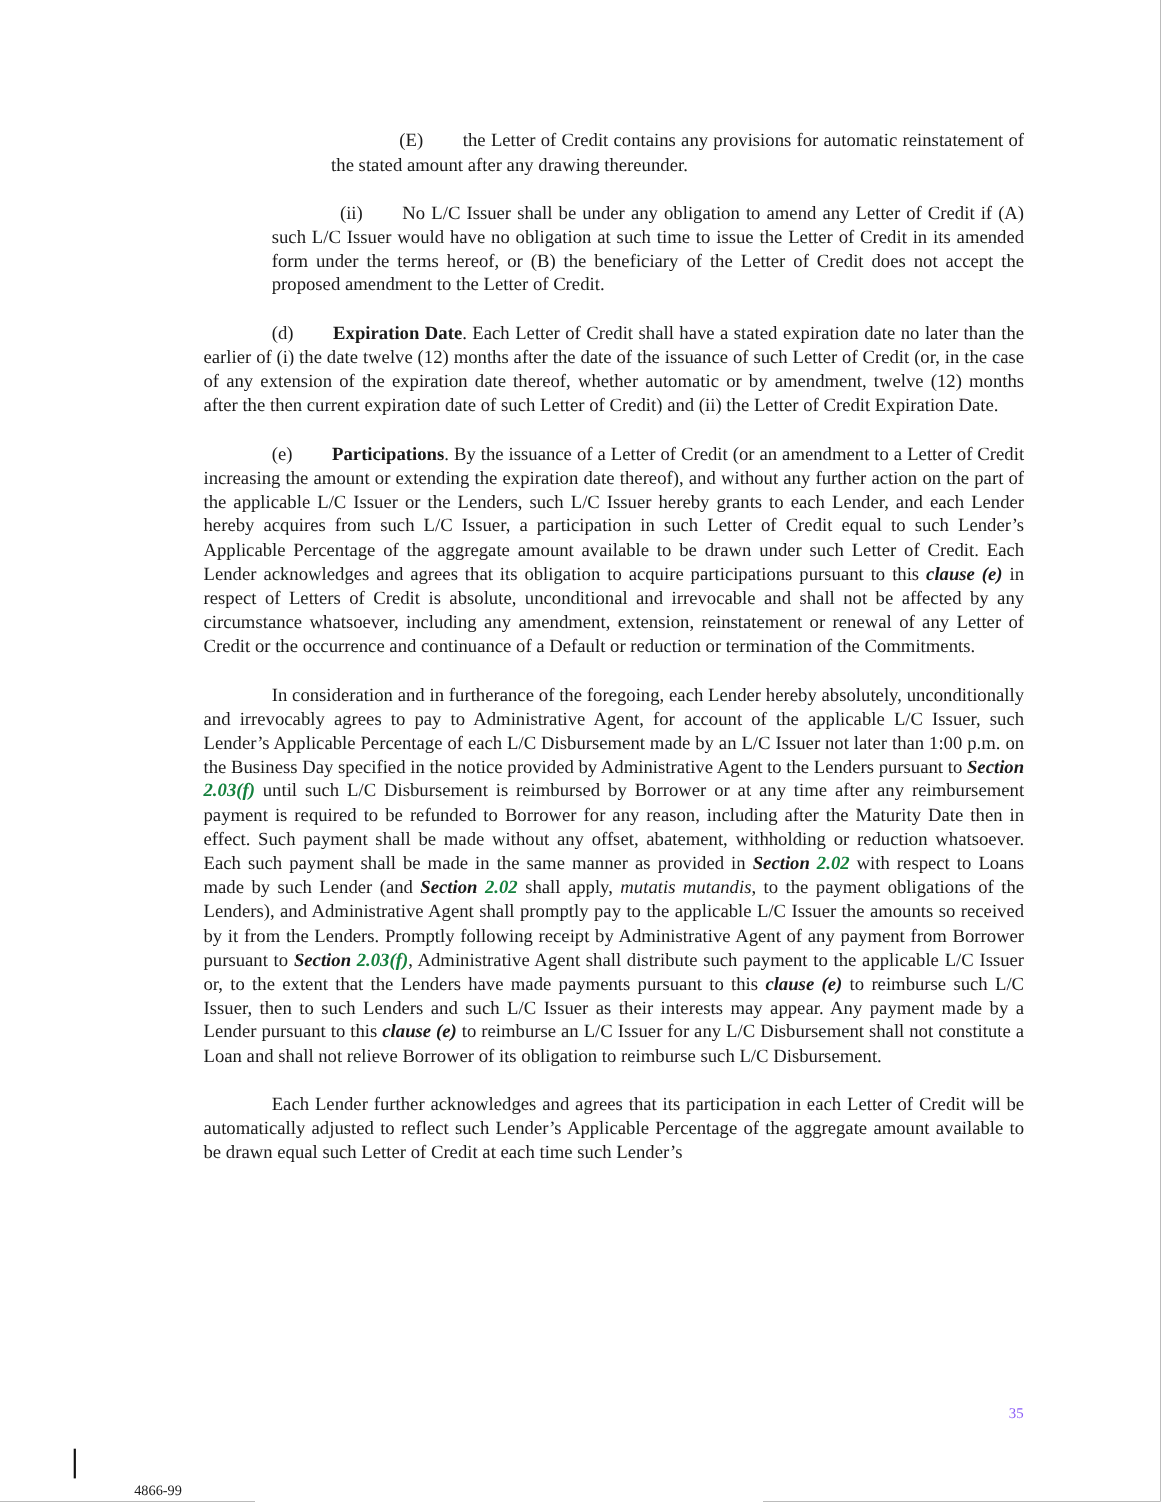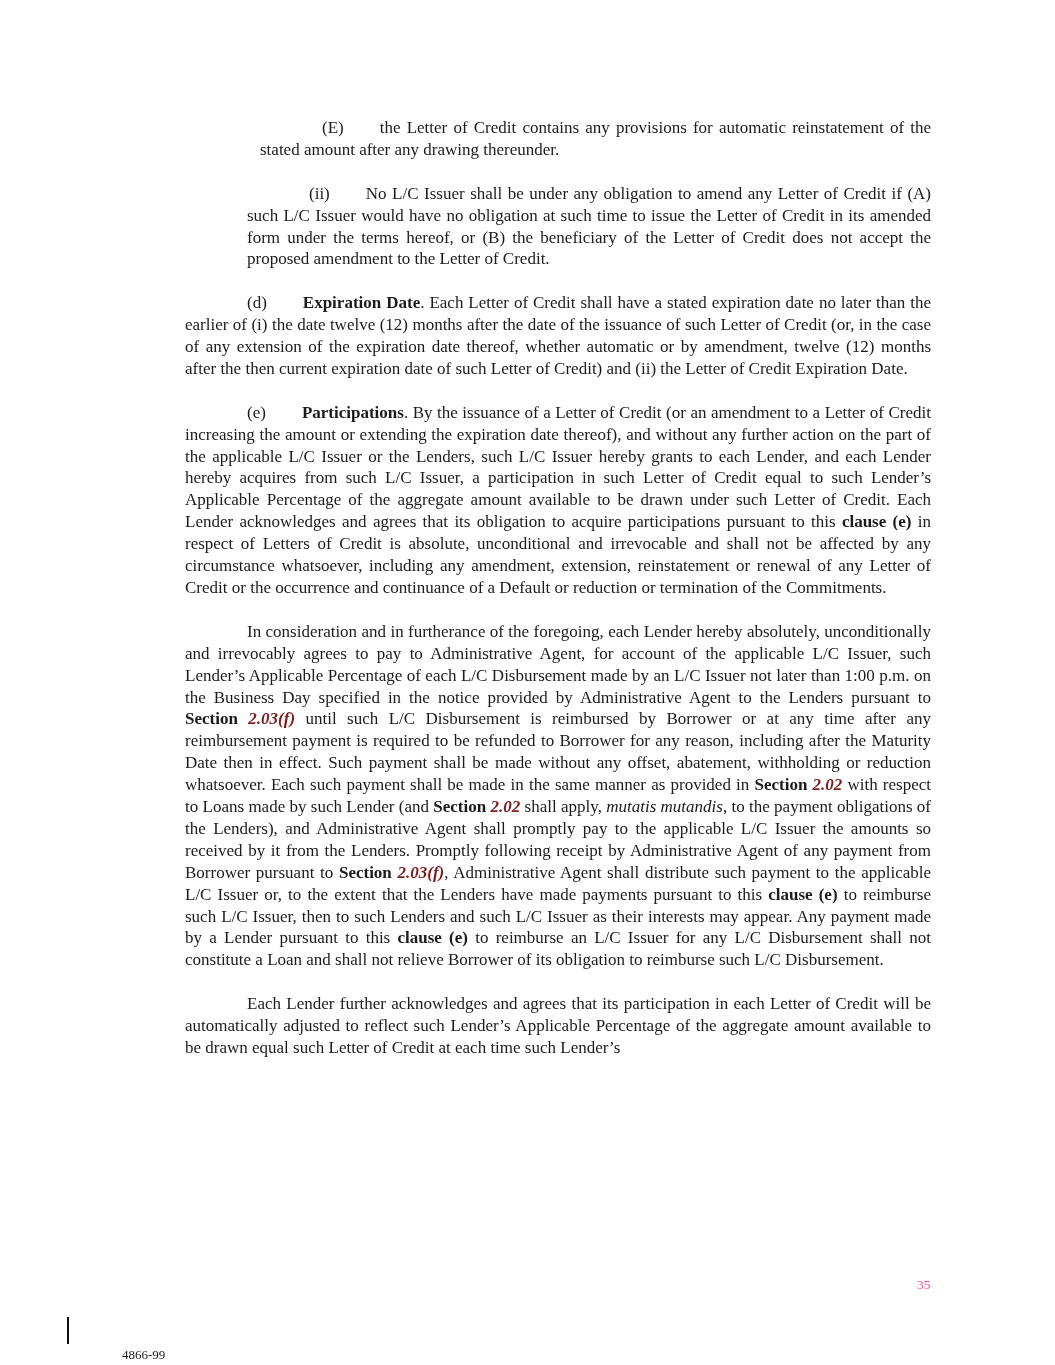--- a/index.html
+++ b/index.html
@@ -18,26 +18,26 @@
     width:746px;
     font-size:17px;
     line-height:21.9px;
     text-align:justify;
   }
   .content p{
     margin:0 0 21.9px 0;
     text-indent:62px;
   }
   .content p.lvl2{margin-left:62px;}
-  .content p.lvl3{margin-left:75px;}
+  .content p.lvl3{margin-left:116px;}
   .run-n{font-style:normal;}
   .run-b{font-weight:bold;font-family:Liberation Serif, serif;}
   .run-i{font-style:italic;}
-  .run-bi{font-weight:bold;}
-  .run-link{font-weight:bold;font-style:italic;color:#7f1d1d;cursor:pointer;}
+  .run-bi{font-weight:bold;font-style:italic;}
+  .run-link{font-weight:bold;font-style:italic;color:#15803d;cursor:pointer;}
   .run-tab{display:inline-block;width:36px;}
   .footer-left{
     position:absolute;
     left:122px;top:1345px;
     font-size:13px;
     line-height:20px;
     color:#1b1b1b;
   }
   .del{color:#e23312;text-decoration:line-through;}
   .ins{
@@ -47,21 +47,21 @@
   .change-bar{
     position:absolute;
     left:67px;top:1317px;
     width:2px;height:27px;
     background:#111;
   }
   .page-num{
     position:absolute;
     left:917px;top:1277px;
     font-size:13.5px;
-    color:#ec4899;
+    color:#8b5cf6;
   }
 </style>
 </head>
 <body>
 
 <div class="page">
 
   <div class="content" id="doc-body">
       <p class="lvl3"><span class="run-n">(E)</span><span class="run-tab"></span><span class="run-n">the Letter of Credit contains any provisions for automatic reinstatement of the stated amount after any drawing thereunder.</span></p>
       <p class="lvl2"><span class="run-n">(ii)</span><span class="run-tab"></span><span class="run-n">No L/C Issuer shall be under any obligation to amend any Letter of Credit if (A) such L/C Issuer would have no obligation at such time to issue the Letter of Credit in its amended form under the terms hereof, or (B) the beneficiary of the Letter of Credit does not accept the proposed amendment to the Letter of Credit.</span></p>

